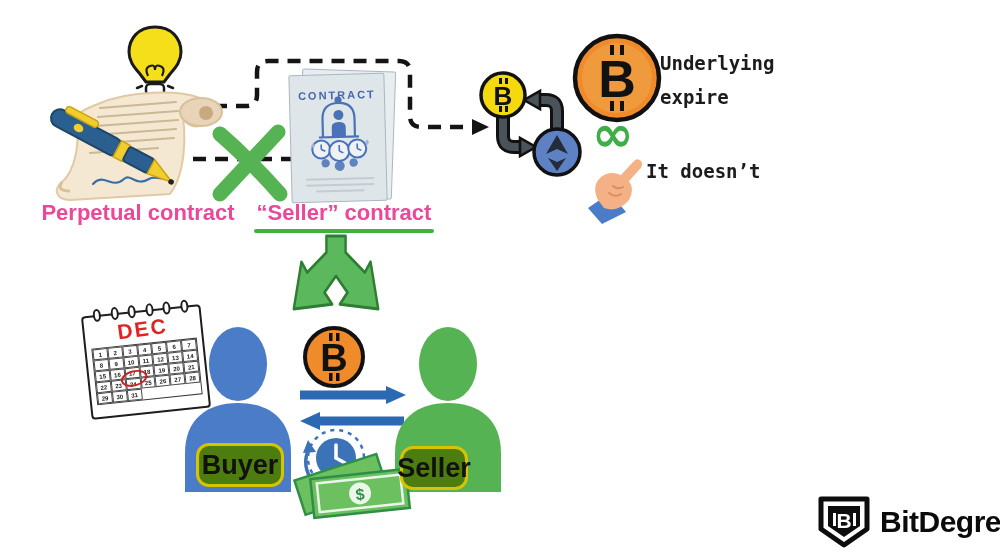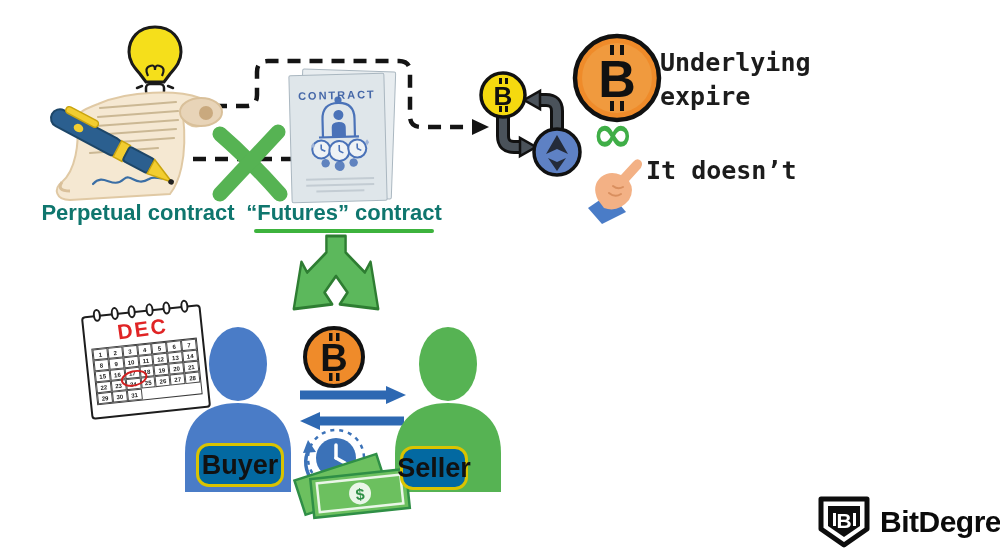--- a/index.html
+++ b/index.html
@@ -7,33 +7,33 @@
   #stage {
     position:relative; width:1000px; height:556px; margin:0 auto;
     background:#ffffff; overflow:hidden;
   }
   .abs { position:absolute; }
   svg { display:block; overflow:visible; }
 
   
   .title-label {
     font-family:"Liberation Sans", sans-serif;
-    font-weight:800; font-size:22px; color:#0f766e;
+    font-weight:800; font-size:22px; color:#ec4899;
     text-align:center; letter-spacing:0px; white-space:nowrap;
   }
   .hand-text {
     font-family:"DejaVu Sans Mono", monospace;
-    font-weight:600; font-size:25px; color:#1c1c1c;
+    font-weight:600; font-size:19px; color:#1c1c1c;
     line-height:34px; white-space:nowrap;
   }
   .futures-underline {
     position:absolute; height:4px; background:#3db33d; border-radius:2px;
   }
   .badge {
-    position:absolute; background:#0369a1; border:3px solid #d9c300;
+    position:absolute; background:#4d7c0f; border:3px solid #d9c300;
     border-radius:13px; display:flex; align-items:center; justify-content:center;
     font-weight:800; font-size:27px; color:#111;
     font-family:"Liberation Sans", sans-serif; z-index:6;
   }
 
   
   .doc-sheet {
     position:absolute; background:#dfe6ea; border:1.5px solid #aab7c0;
     border-radius:2px;
   }
@@ -168,21 +168,21 @@
           <line x1="14" y1="104" x2="82" y2="104"></line>
           <line x1="14" y1="110" x2="82" y2="110"></line>
           <line x1="24" y1="116" x2="72" y2="116"></line>
         </g>
         <path d="M20,70 l2,-3 2,3 -2,3 Z M74,68 l2,-3 2,3 -2,3 Z" fill="#9fb4d8"></path>
       </svg>
     </div>
   </div>
 
   <div class="abs title-label" style="left:40px;top:200px;width:196px;z-index:4;">Perpetual contract</div>
-  <div class="abs title-label" style="left:244px;top:200px;width:200px;z-index:4;">“Futures” contract</div>
+  <div class="abs title-label" style="left:244px;top:200px;width:200px;z-index:4;">“Seller” contract</div>
   <div class="futures-underline" style="left:254px;top:229px;width:180px;z-index:4;"></div>
 
   <svg class="abs" style="left:288px;top:236px;z-index:2;" width="96" height="80" viewBox="0 0 100 68" preserveAspectRatio="none">
     <path d="M40,0 L60,0 L60,14 L80,31 L86,22 L94,62 L54,58 L62,48 L50,34 L38,48 L46,58 L6,62 L14,22 L20,31 L40,14 Z" fill="#5cb85c" stroke="#2e7d32" stroke-width="2.5" stroke-linejoin="round"></path>
   </svg>
 
   <svg class="abs" style="left:460px;top:50px;z-index:2;" width="160" height="140" viewBox="0 0 160 140">
     <g fill="none" stroke-linejoin="round">
       <path d="M43,66 L43,86 Q43,97 54,97 L60,97" stroke="#111" stroke-width="14"></path>
       <path d="M97,80 L97,61 Q97,50 86,50 L80,50" stroke="#111" stroke-width="14"></path>

